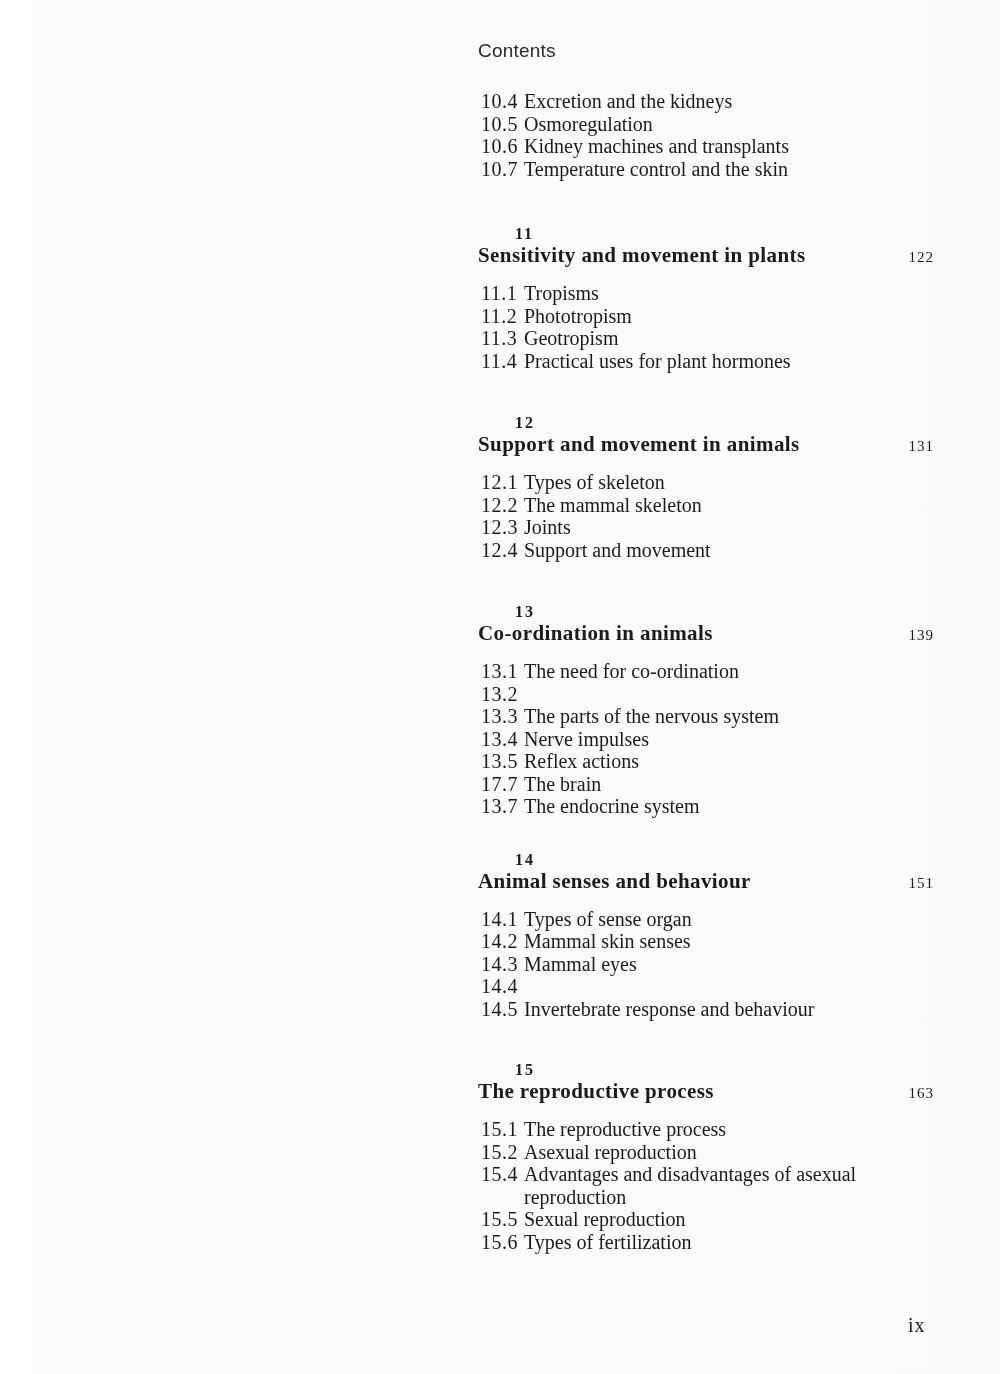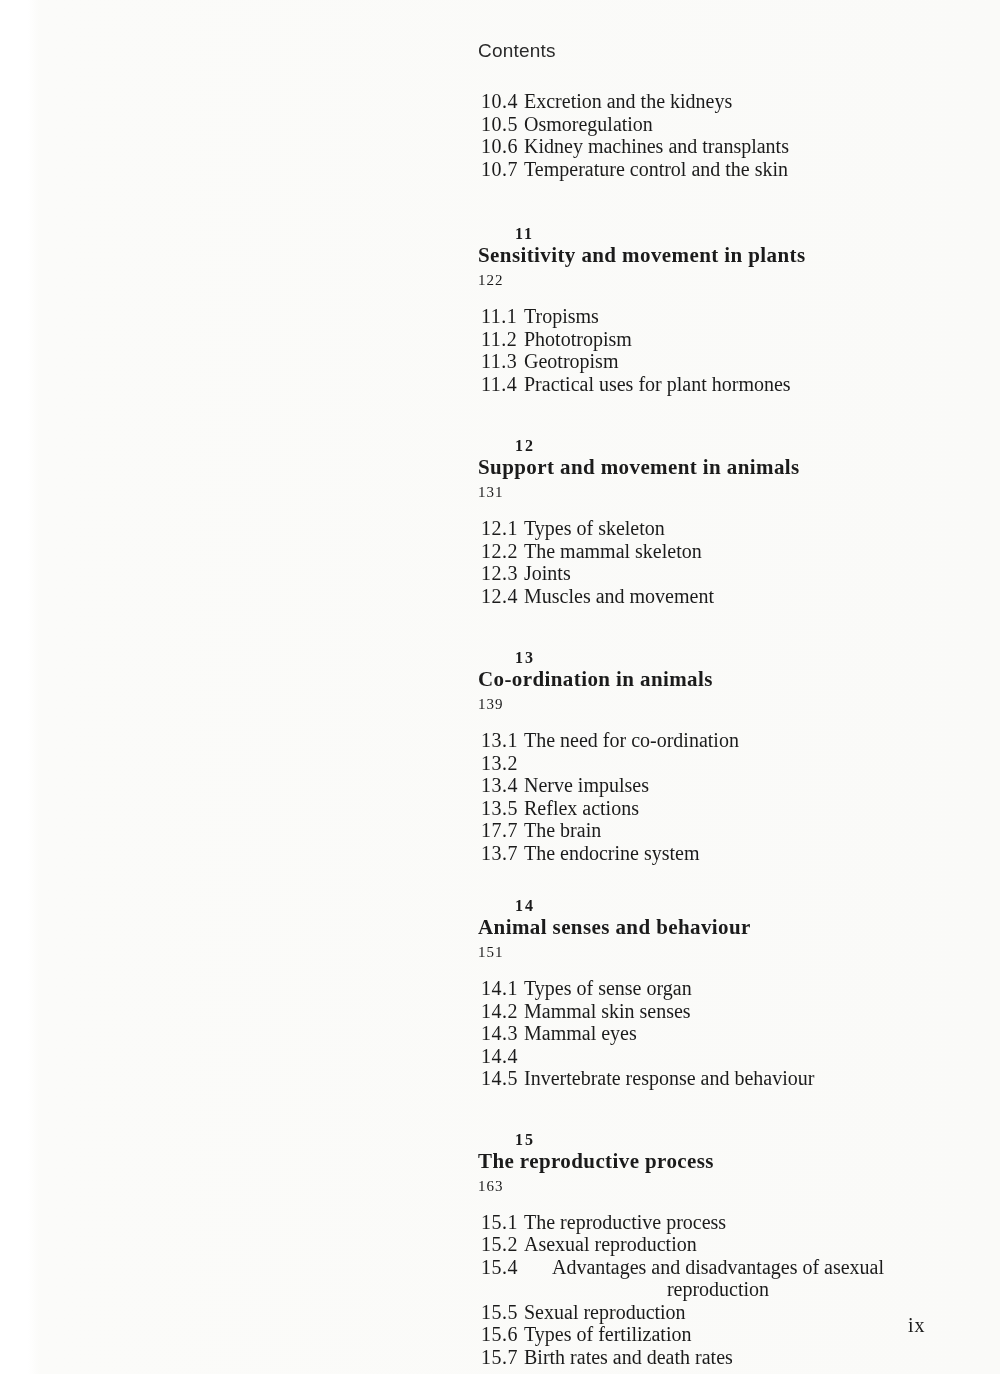--- a/index.html
+++ b/index.html
@@ -42,21 +42,20 @@
     font-weight: bold;
     font-size: 16px;
     letter-spacing: 2px;
     line-height: 18px;
   }
   .ch-row {
     display: flex;
     justify-content: space-between;
     align-items: baseline;
     line-height: 25px;
-    flex-direction: column;
   }
   .ch-title {
     font-weight: bold;
     font-size: 21px;
     letter-spacing: 0.4px;
   }
   .ch-page {
     font-weight: normal;
     font-size: 15px;
     letter-spacing: 1px;
@@ -67,21 +66,21 @@
     display: flex;
     font-size: 20px;
     line-height: 22.5px;
   }
   .item-num {
     flex: none;
     width: 46px;
     padding-left: 3px;
     letter-spacing: 0.5px;
   }
-  .item-text { max-width: 388px; text-align: center; }
+  .item-text { max-width: 388px; }
   .folio {
     position: absolute;
     left: 908px;
     top: 1314px;
     font-size: 20px;
     letter-spacing: 1px;
   }
 </style>
 </head>
 <body>
@@ -153,40 +152,44 @@
         <div class="item">
           <span class="item-num">12.2</span>
           <span class="item-text">The mammal skeleton</span>
         </div>
         <div class="item">
           <span class="item-num">12.3</span>
           <span class="item-text">Joints</span>
         </div>
         <div class="item">
           <span class="item-num">12.4</span>
-          <span class="item-text">Muscles and movement</span>
+          <span class="item-text">Support and movement</span>
         </div>
       </div>
     </section>
 
     <section class="sec m42">
       <div class="ch-num">13</div>
       <div class="ch-row">
         <h2 class="ch-title">Co-ordination in animals</h2>
         <span class="ch-page">139</span>
       </div>
       <div class="items">
         <div class="item">
           <span class="item-num">13.1</span>
           <span class="item-text">The need for co-ordination</span>
         </div>
         <div class="item">
           <span class="item-num">13.2</span>
         </div>
         <div class="item">
+          <span class="item-num">13.3</span>
+          <span class="item-text">The parts of the nervous system</span>
+        </div>
+        <div class="item">
           <span class="item-num">13.4</span>
           <span class="item-text">Nerve impulses</span>
         </div>
         <div class="item">
           <span class="item-num">13.5</span>
           <span class="item-text">Reflex actions</span>
         </div>
         <div class="item">
           <span class="item-num">17.7</span>
           <span class="item-text">The brain</span>
@@ -247,23 +250,19 @@
           <span class="item-text">Advantages and disadvantages of asexual reproduction</span>
         </div>
         <div class="item">
           <span class="item-num">15.5</span>
           <span class="item-text">Sexual reproduction</span>
         </div>
         <div class="item">
           <span class="item-num">15.6</span>
           <span class="item-text">Types of fertilization</span>
         </div>
-        <div class="item">
-          <span class="item-num">15.7</span>
-          <span class="item-text">Birth rates and death rates</span>
-        </div>
       </div>
     </section>
 
   </div>
 
   <div class="folio">ix</div>
 </div>
 
 </body></html>

